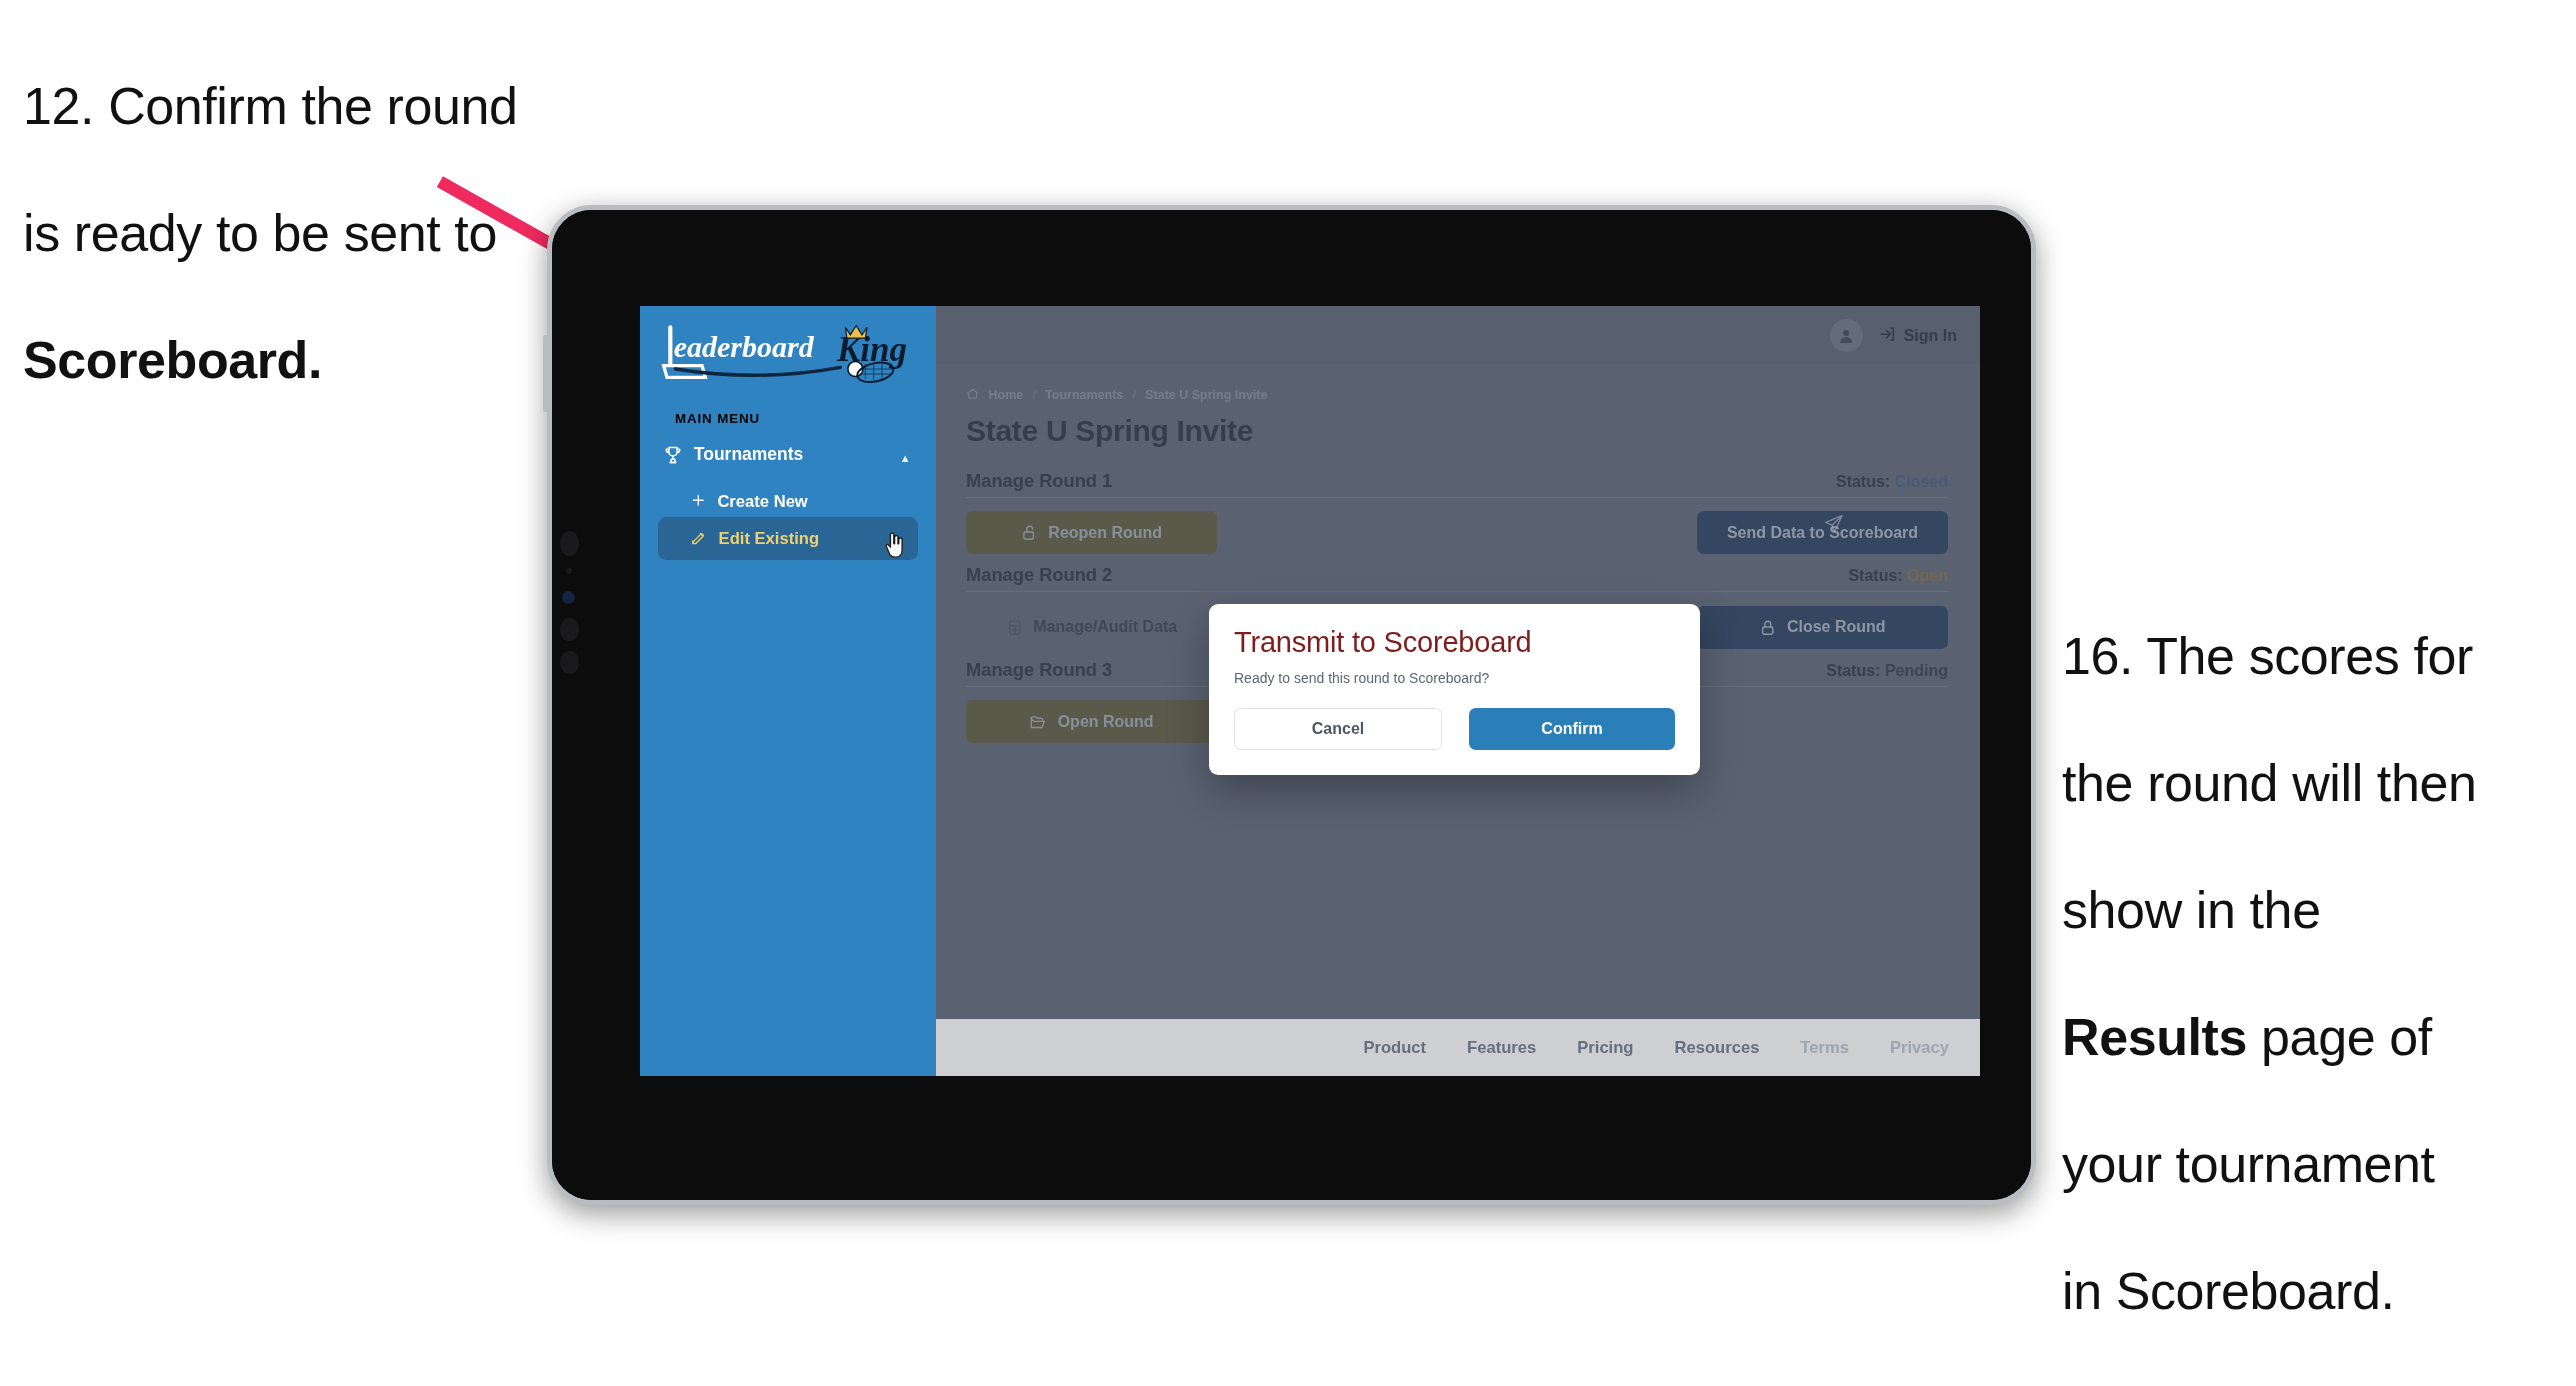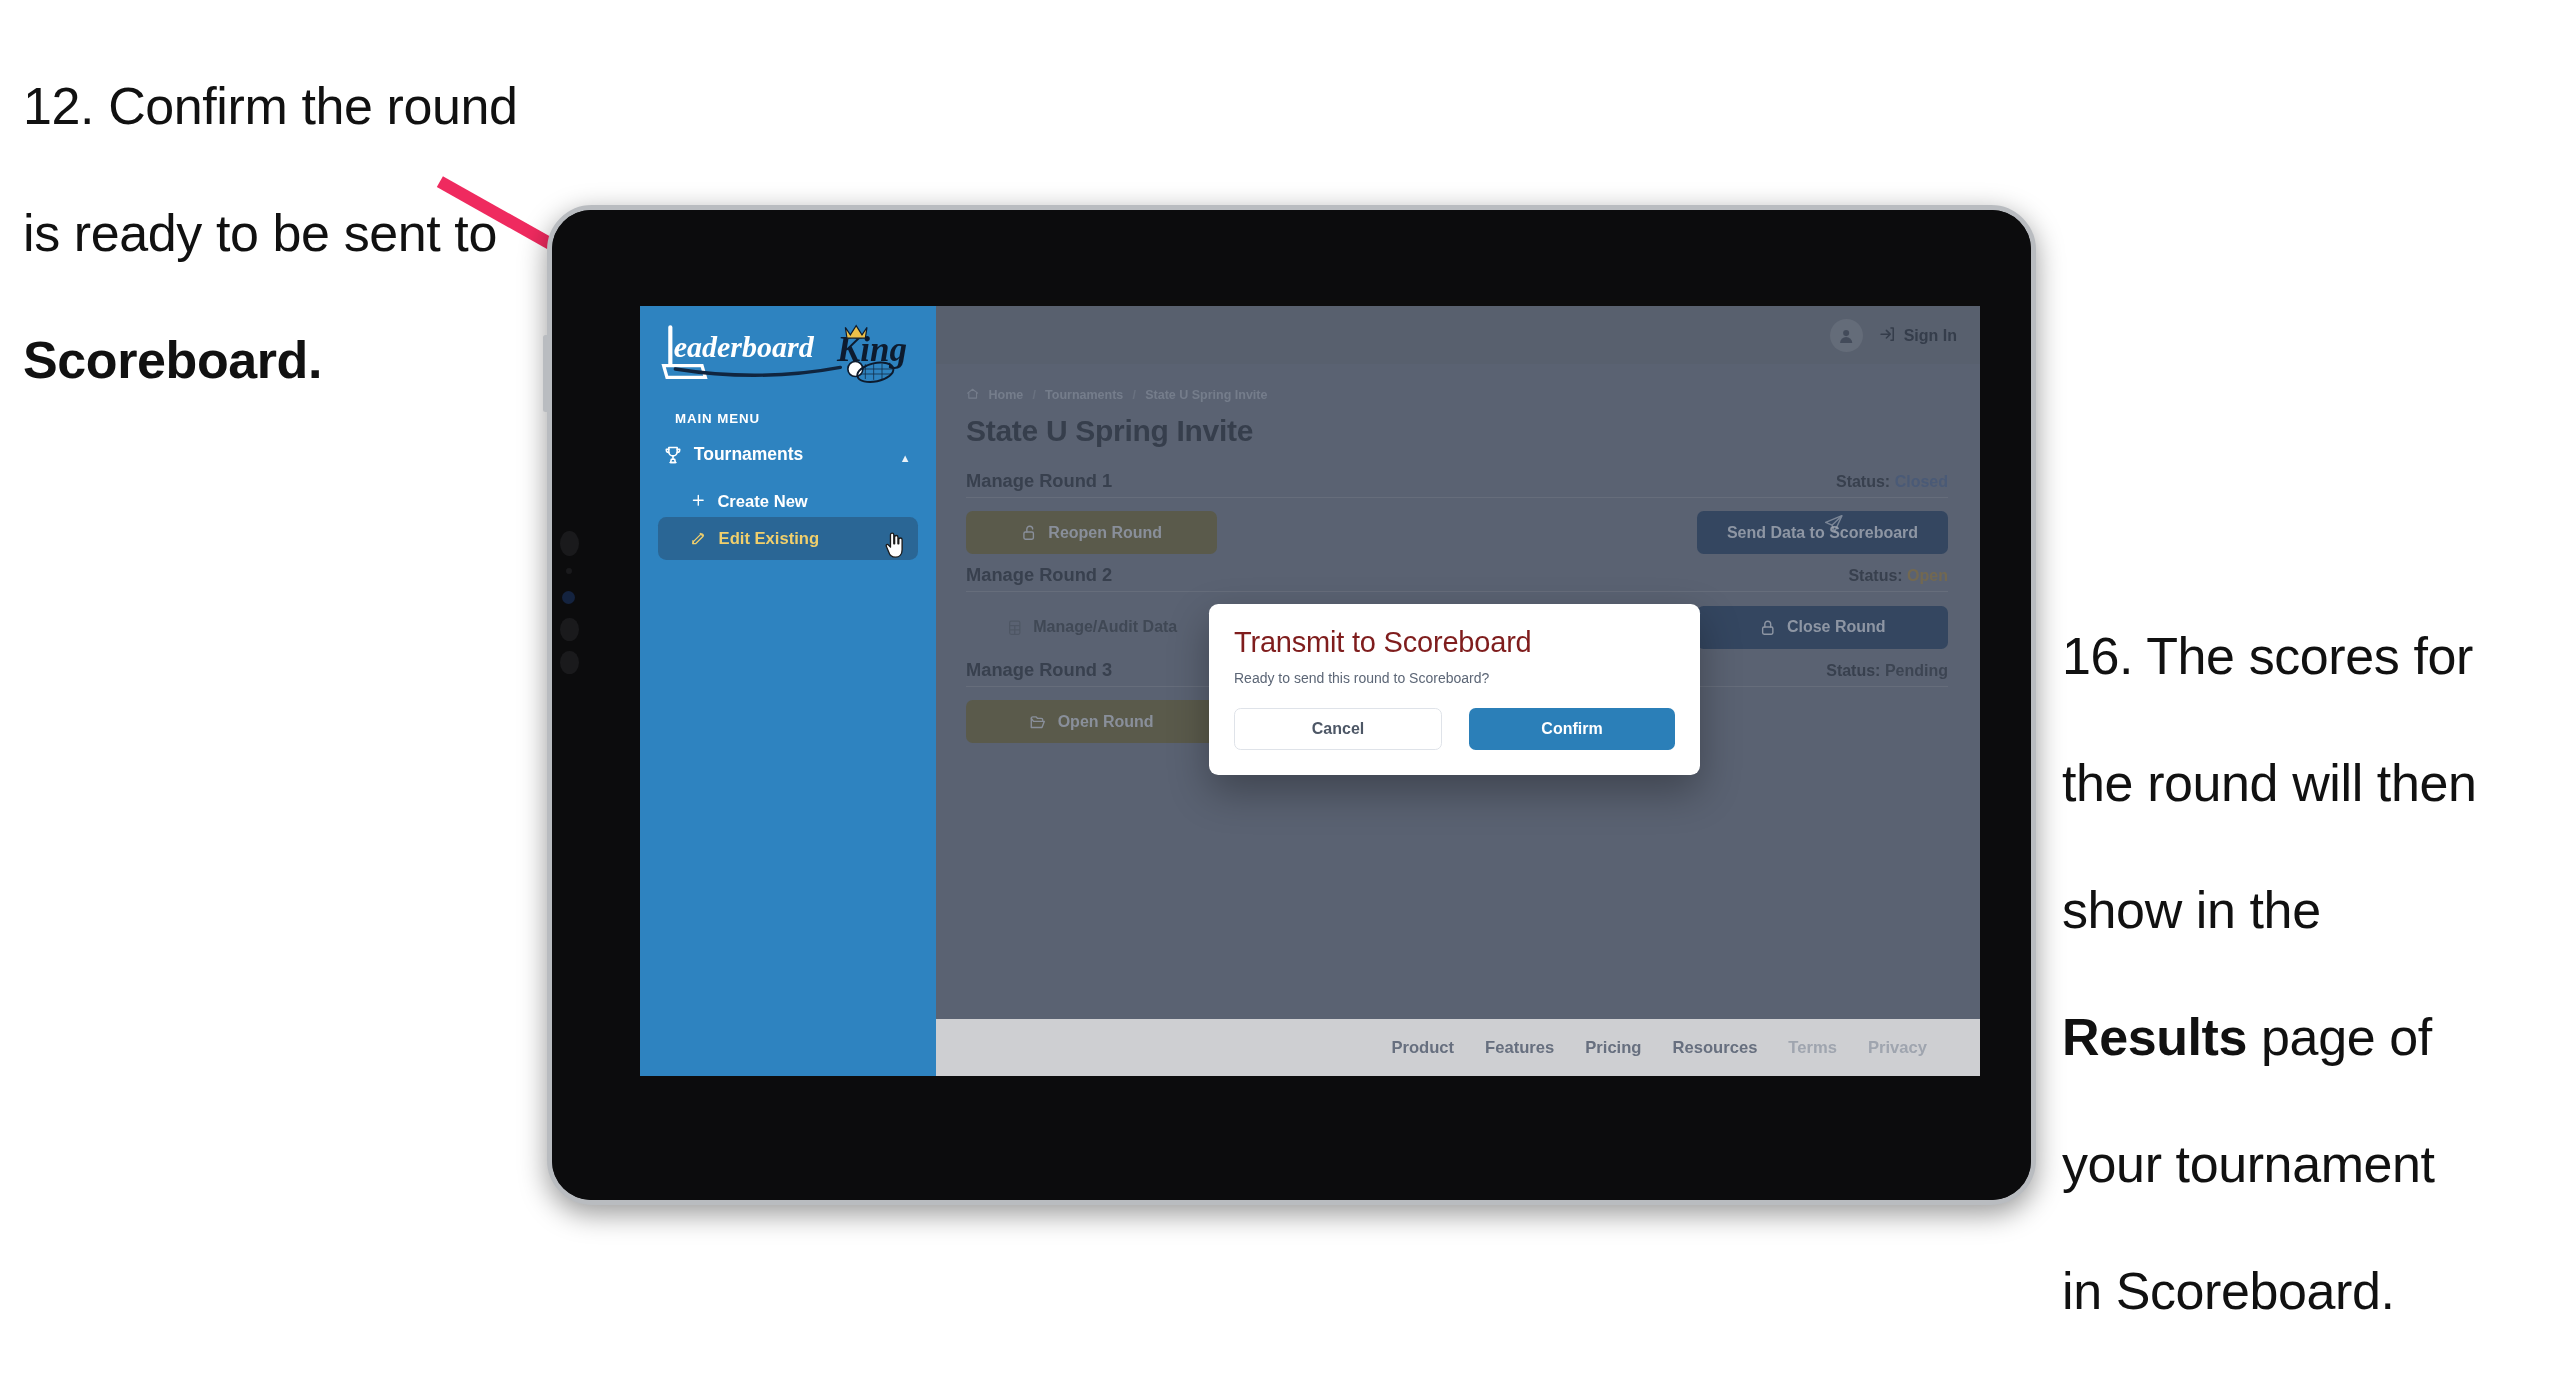--- a/index.html
+++ b/index.html
@@ -45,21 +45,21 @@
 
   
   .sidebar{
     position:absolute;left:0;top:0;width:296px;height:100%;
     background:#2e83c0;color:#ffffff;
   }
   .logo{position:absolute;left:11.6px;top:13.3px;width:275px;height:65px;}
   .logo svg{display:block;}
   .menu-label{
     position:absolute;left:27px;top:105px;font-size:13.3px;font-weight:700;
-    letter-spacing:0.9px;color:#ffffff;padding-left:8px;
+    letter-spacing:0.9px;color:#000000;padding-left:8px;
   }
   .nav-item{
     position:absolute;display:flex;align-items:center;gap:10.8px;
     font-size:17.5px;font-weight:700;color:#ffffff;
   }
   #nav-tournaments{left:23px;top:138px;width:250px;}
   #nav-tournaments .chev{position:absolute;right:5px;top:6.7px;font-size:11.6px;opacity:.9;}
   #nav-create-new{left:50px;top:186px;font-size:16.6px;font-weight:700;}
   #nav-edit-existing{
     left:18.3px;top:211px;width:260px;height:43px;box-sizing:border-box;
@@ -102,21 +102,21 @@
   }
   .btn svg{display:block;flex:0 0 auto;}
   .btn-olive{background:#6b6a52;color:#a7adb8;min-width:251px;}
   .btn-ghost{background:transparent;color:#49525f;min-width:251px;}
   .btn-navy{background:#3a506e;color:#aeb7c4;min-width:251px;position:relative;}
   .plane-over{position:absolute;left:126px;top:1.7px;opacity:.65;}
 
   
   .footer{
     position:absolute;left:0;bottom:0;right:0;height:57px;background:#ffffff;
-    display:flex;align-items:center;justify-content:flex-end;gap:31px;padding-right:53px;
+    display:flex;align-items:center;justify-content:flex-end;gap:41px;padding-right:31px;
     box-sizing:border-box;
   }
   .footer a{font-size:16.6px;font-weight:600;color:#7b8595;text-decoration:none;}
   .footer a.muted{color:#c3c9d2;}
 
   
   .dim{position:absolute;left:296px;top:0;right:0;bottom:0;background:rgba(30,37,50,.22);}
 
   
   .modal{

